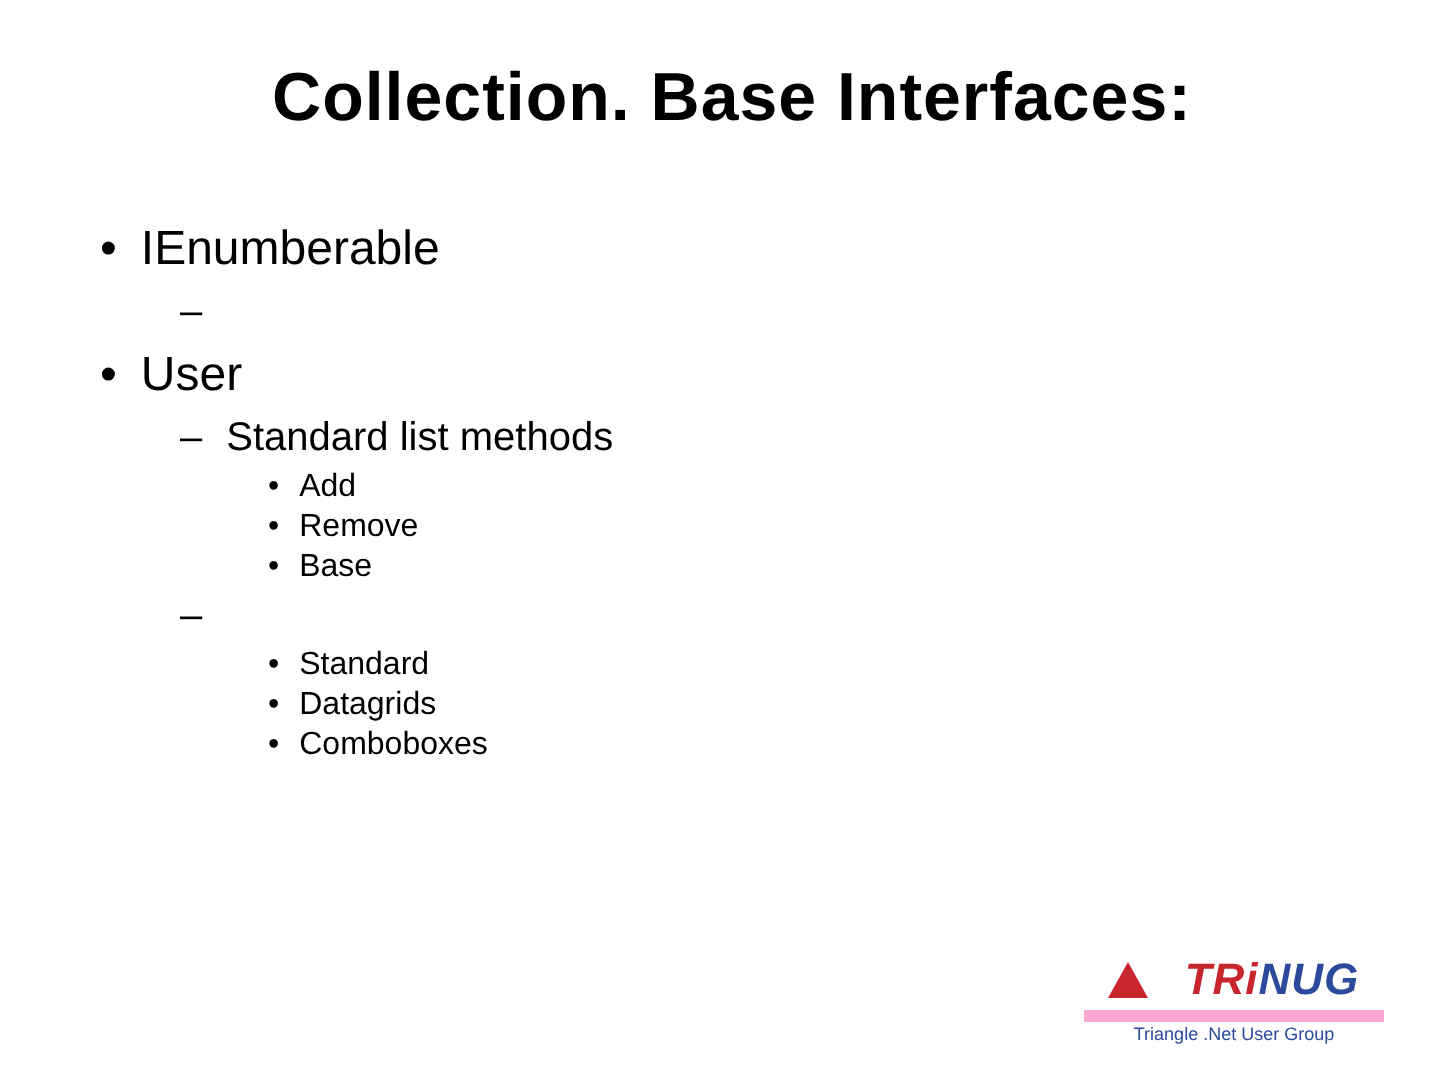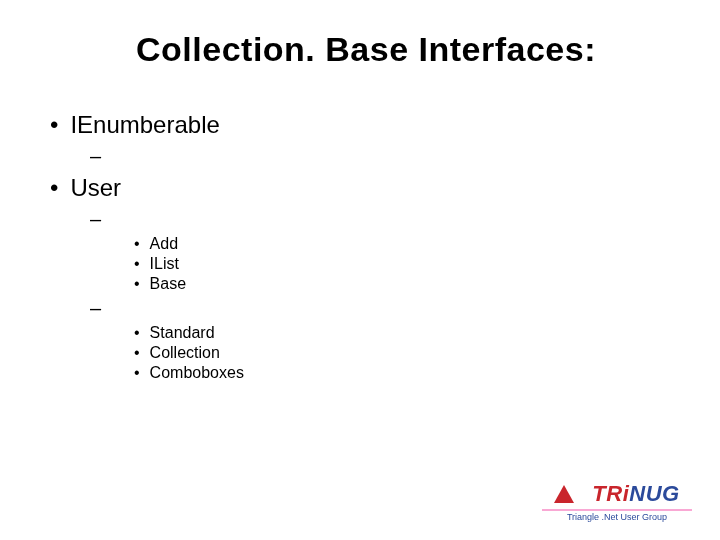--- a/index.html
+++ b/index.html
@@ -90,21 +90,21 @@
     }
     .logo-text .tr { color: #c9252c; }
     .logo-text .nug { color: #2b4a9b; }
     .logo-text .i-dot {
       position: relative;
       display: inline-block;
     }
     .logo-sub {
       font-size: 9px;
       color: #2b4a9b;
-      border-top: 2px solid #f9a8d4;
+      border-top: 6px solid #f9a8d4;
       margin-top: 2px;
       padding-top: 1px;
       white-space: nowrap;
     }
     .bullet { flex-shrink: 0; }
   </style>
 </head>
 <body>
 
 <div class="slide">
@@ -129,32 +129,33 @@
     <li>
       <div class="row">
         <span class="bullet">•</span>
         <span>User</span>
       </div>
       <ul class="lvl2">
 
         <li>
           <div class="row">
             <span class="bullet">–</span>
+            <span>Standard list methods</span>
           </div>
           <ul class="lvl3">
             <li>
               <div class="row">
                 <span class="bullet">•</span>
                 <span>Add</span>
               </div>
             </li>
             <li>
               <div class="row">
                 <span class="bullet">•</span>
-                <span>IList</span>
+                <span>Remove</span>
               </div>
             </li>
             <li>
               <div class="row">
                 <span class="bullet">•</span>
                 <span>Base</span>
               </div>
             </li>
           </ul>
         </li>
@@ -166,21 +167,21 @@
           <ul class="lvl3">
             <li>
               <div class="row">
                 <span class="bullet">•</span>
                 <span>Standard</span>
               </div>
             </li>
             <li>
               <div class="row">
                 <span class="bullet">•</span>
-                <span>Collection</span>
+                <span>Datagrids</span>
               </div>
             </li>
             <li>
               <div class="row">
                 <span class="bullet">•</span>
                 <span>Comboboxes</span>
               </div>
             </li>
           </ul>
         </li>

